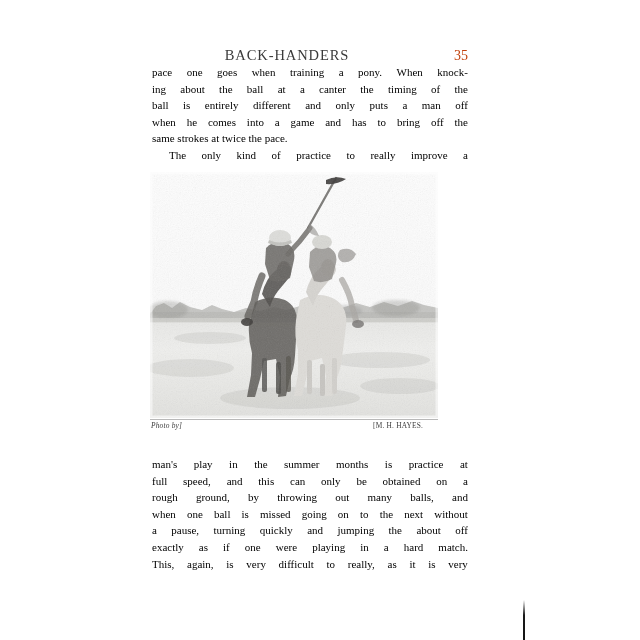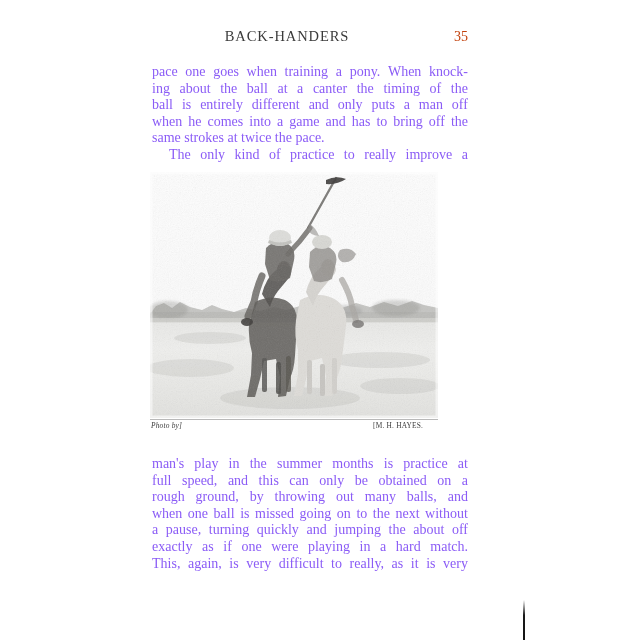--- a/index.html
+++ b/index.html
@@ -14,21 +14,21 @@
     background: #ffffff;
     overflow: hidden;
     font-family: "Liberation Serif", "DejaVu Serif", serif;
     color: #2b2b2b;
   }
 
   
   .running-head {
     position: absolute;
     left: 152px;
-    top: 28px;
+    top: 47px;
     width: 316px;
     height: 20px;
   }
   .rh-title {
     position: absolute;
     left: 0;
     top: 0;
     width: 270px;
     text-align: center;
     font-size: 14.5px;
@@ -42,23 +42,23 @@
     top: 1px;
     font-size: 14px;
     color: #c2410c;
   }
 
   
   .textblock {
     position: absolute;
     left: 152px;
     width: 316px;
-    font-size: 14px;
+    font-size: 11px;
     line-height: 16.6px;
-    color: #8b5cf6;
+    color: #000000;
     font-family: Liberation Serif, serif;
   }
   .textblock .line {
     display: flex;
     white-space: nowrap;
     height: 16.6px;
   }
   
   .textblock .line > .w {
     display: inline-block;

